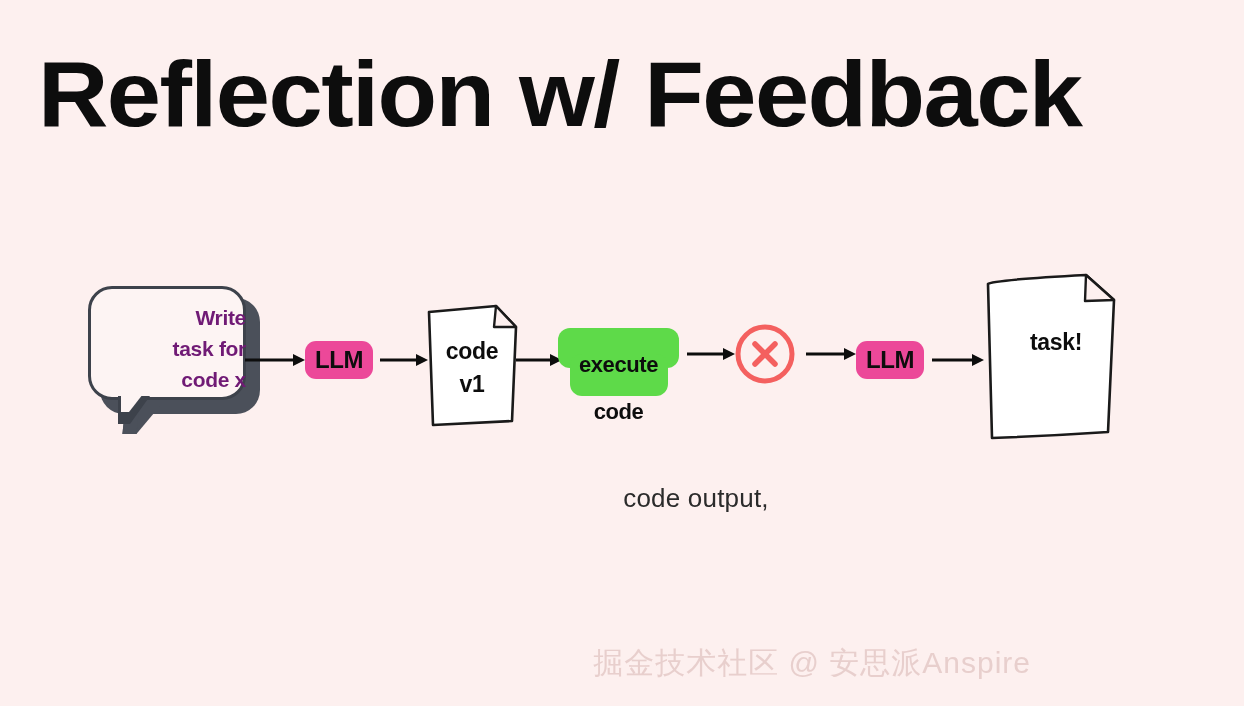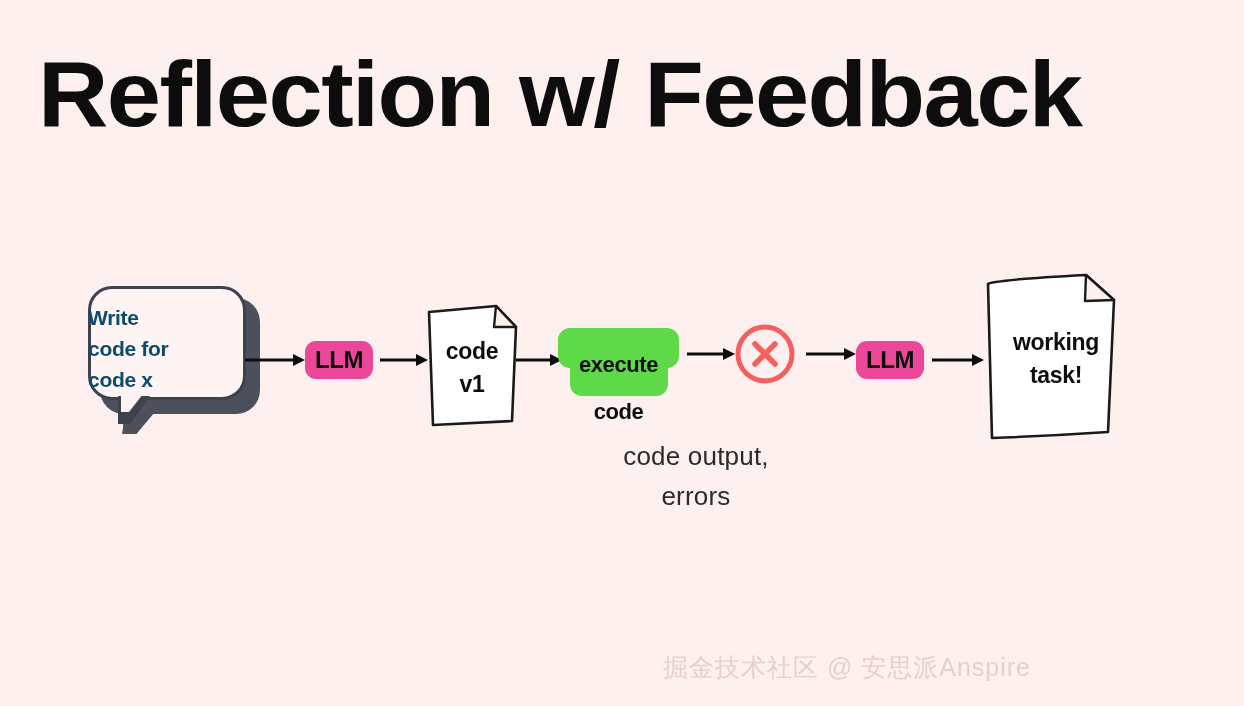--- a/index.html
+++ b/index.html
@@ -101,24 +101,24 @@
     height: 0;
     border-left: 8px solid #fdf4f3;
     border-right: 14px solid transparent;
     border-top: 18px solid #fdf4f3;
   }
   #bubble-text {
     position: absolute;
     left: 0;
     top: 16px;
     width: 158px;
-    text-align: left;
+    text-align: right;
     font-size: 21px;
     font-weight: bold;
-    color: #0c4a6e;
+    color: #701a75;
     line-height: 1.48;
     letter-spacing: -0.3px;
   }
   #bubble-text span { display: block; }
 
   
   .llm-badge {
     background: #ec4899;
     border-radius: 11px;
     display: flex;
@@ -243,49 +243,49 @@
     left: 546px;
     top: 436px;
     width: 300px;
     text-align: center;
     font-size: 26px;
     font-weight: normal;
     color: #2b2b2b;
     line-height: 1.55;
     letter-spacing: 0.2px;
   }
-  #flow-caption span { display: block; }
+  #flow-caption span { display: block; margin-top: 42px; }
 
   
   #watermark {
     position: absolute;
     right: 22px;
     bottom: 22px;
-    font-size: 25px;
+    font-size: 30px;
     color: #e8cfcd;
     letter-spacing: 1px;
     white-space: nowrap;
   }
 </style>
 </head>
 <body>
 
 <div id="slide">
 
   <div id="slide-title">Reflection w/ Feedback</div>
 
   <div class="flow-node" id="bubble-wrap">
     <div id="bubble-shadow"></div>
     <div id="bubble-shadow-tail"></div>
     <div id="bubble-body"></div>
     <div id="bubble-tail"></div>
     <div id="bubble-tail-inner"></div>
     <div id="bubble-text">
       <span>Write</span>
-      <span>code for</span>
+      <span>task for</span>
       <span>code x</span>
     </div>
   </div>
 
   <div class="arrow" style="left:245px; top:352px; width:60px;">
     <svg width="60" height="16" viewBox="0 0 60 16">
       <line x1="0" y1="8" x2="48" y2="8" stroke="#0d0d0d" stroke-width="3.2"></line>
       <polygon points="48,2 60,8 48,14" fill="#0d0d0d"></polygon>
     </svg>
   </div>
@@ -356,25 +356,23 @@
       <polygon points="40,2 52,8 40,14" fill="#0d0d0d"></polygon>
     </svg>
   </div>
 
   <div class="flow-node doc" id="doc-working">
     <svg width="150" height="170" viewBox="0 0 150 170">
       <path d="M6 12 Q10 8 104 3 L132 28 Q129 90 126 160 Q66 164 10 166 Q8 90 6 12 Z" fill="#ffffff" stroke="#1a1a1a" stroke-width="2.6" stroke-linejoin="round"></path>
       <path d="M104 3 L103 29 L132 28 Z" fill="#fdf0ef" stroke="#1a1a1a" stroke-width="2.4" stroke-linejoin="round"></path>
     </svg>
     <div class="doc-label" id="doc-working-label">
-      <span>working</span>
       <span>task!</span>
     </div>
   </div>
 
   <div id="flow-caption">
     <span>code output,</span>
-    <span>errors</span>
   </div>
 
   <div id="watermark">掘金技术社区 @ 安思派Anspire</div>
 
 </div>
 
 </body></html>

